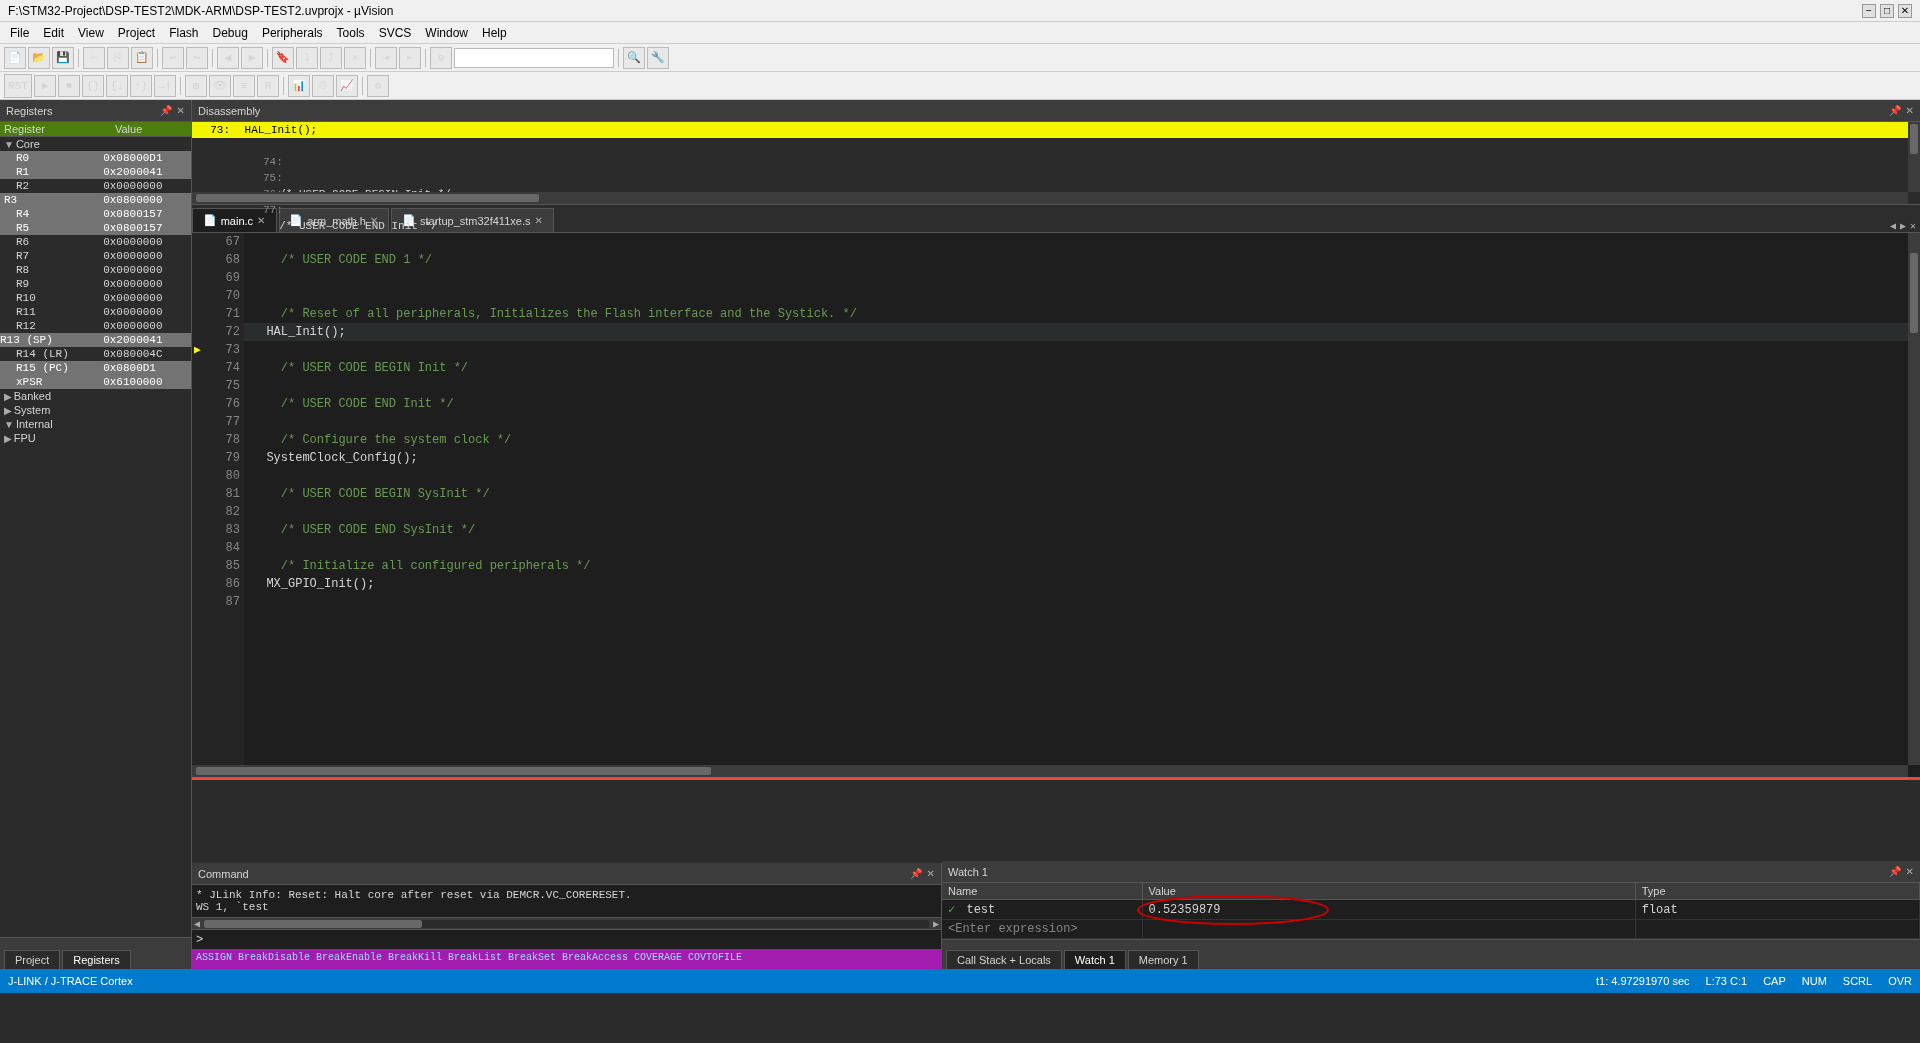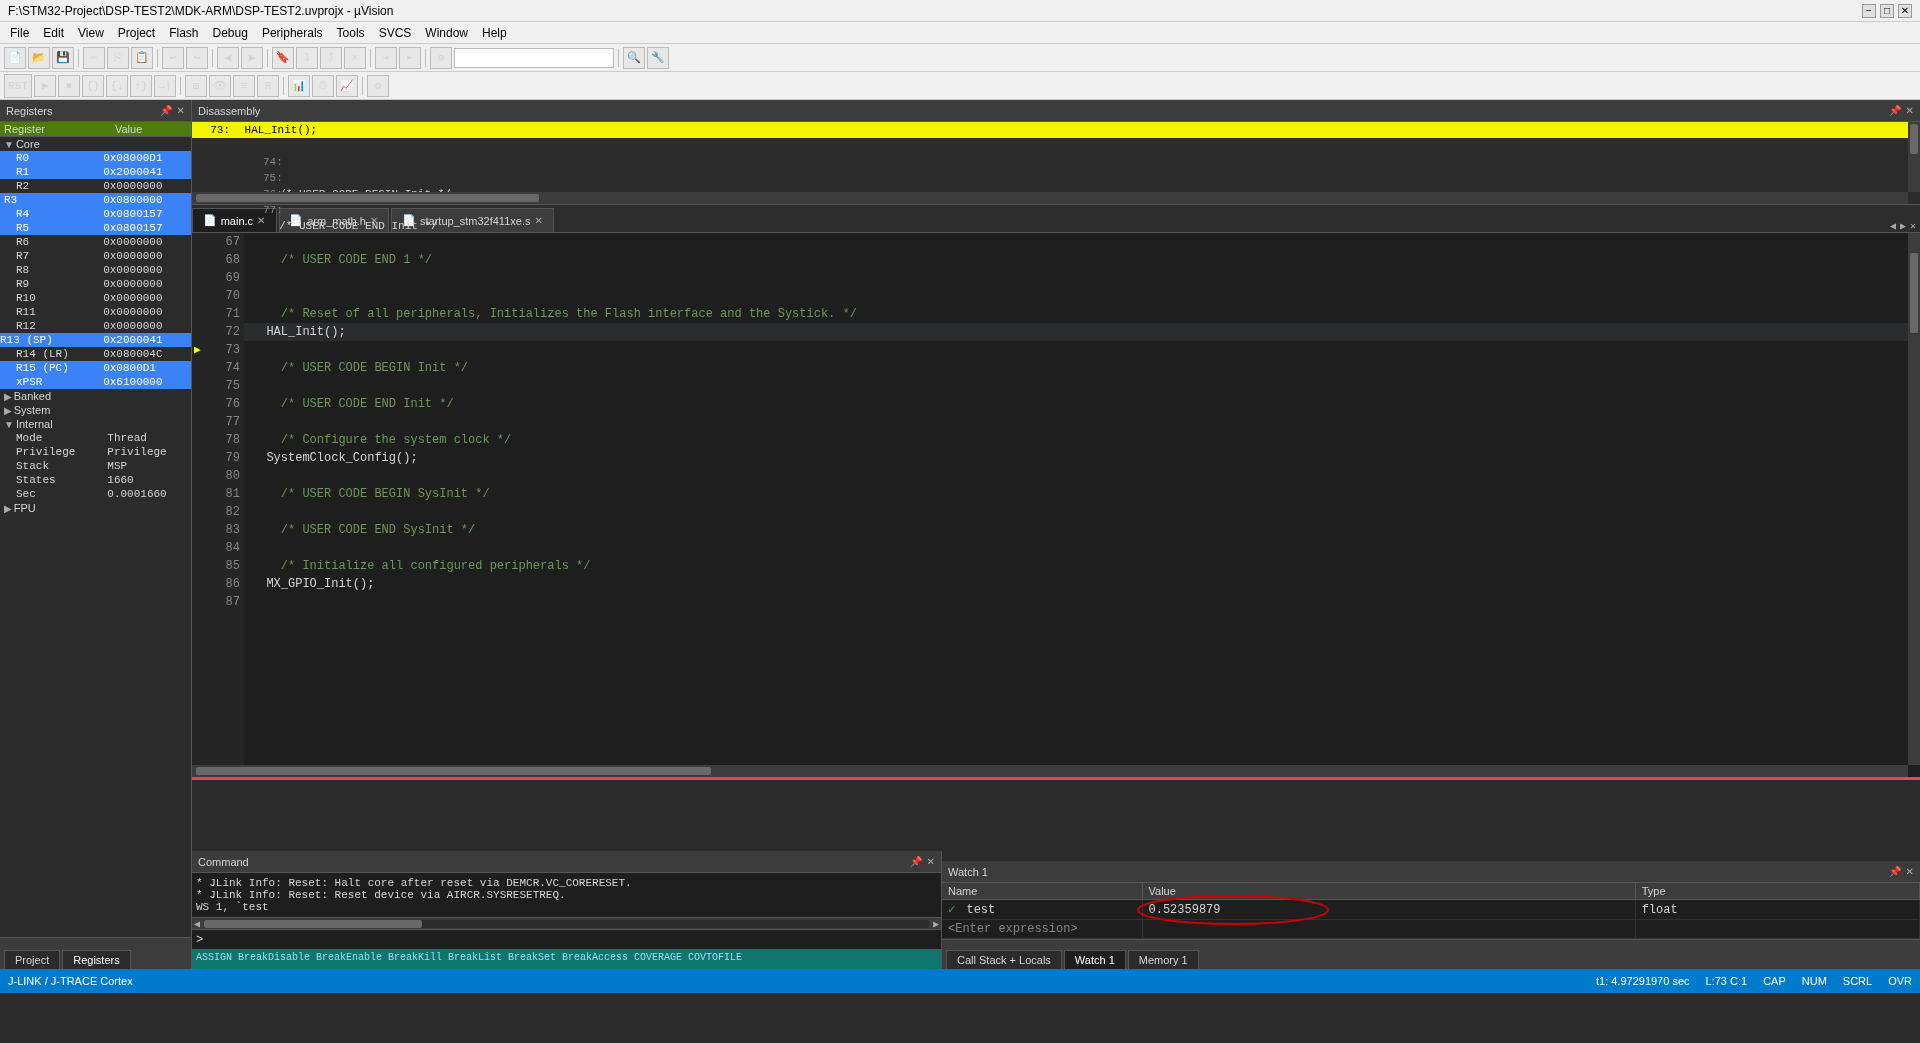--- a/index.html
+++ b/index.html
@@ -145,21 +145,21 @@
       padding: 1px 4px;
       text-align: left;
       border-bottom: 1px solid #555;
       font-family: Arial, sans-serif;
       font-weight: normal;
     }
     .reg-table td {
       padding: 1px 4px;
       color: #d4d4d4;
     }
-    .reg-row-highlight { background: #3b82f6; }
+    .reg-row-highlight { background: #737373; }
     .reg-row-highlight td { color: #fff; }
     .reg-section {
       display: flex;
       align-items: center;
       gap: 2px;
       padding: 1px 4px;
       color: #d4d4d4;
       font-family: Arial, sans-serif;
       font-size: 11px;
     }
@@ -294,21 +294,21 @@
       border-radius: 2px;
     }
     .scrollbar-thumb {
       width: 30%;
       height: 100%;
       background: #686868;
       border-radius: 2px;
     }
     .autocomplete-bar {
       height: 20px;
-      background: #0f766e;
+      background: #a21caf;
       border-top: 1px solid #555;
       overflow: hidden;
       white-space: nowrap;
       padding: 2px 4px;
       font-family: 'Courier New', monospace;
       font-size: 10px;
       color: #9cdcfe;
     }
 
     
@@ -632,44 +632,20 @@
 
       <div class="reg-section">
         <span class="expand-icon">▶</span>
         <span>System</span>
       </div>
 
       <div class="reg-section">
         <span class="expand-icon">▼</span>
         <span>Internal</span>
       </div>
-      <table class="reg-table">
-        <tbody>
-            <tr>
-          <td style="padding-left:16px;">Mode</td>
-          <td>Thread</td>
-        </tr>
-        <tr>
-          <td style="padding-left:16px;">Privilege</td>
-          <td>Privilege</td>
-        </tr>
-        <tr>
-          <td style="padding-left:16px;">Stack</td>
-          <td>MSP</td>
-        </tr>
-        <tr>
-          <td style="padding-left:16px;">States</td>
-          <td>1660</td>
-        </tr>
-        <tr>
-          <td style="padding-left:16px;">Sec</td>
-          <td>0.0001660</td>
-        </tr>
-      </tbody>
-        </table>
 
       <div class="reg-section">
         <span class="expand-icon">▶</span>
         <span>FPU</span>
       </div>
     </div>
 
     <div id="bottom-left">
       <div class="tab-item">Project</div>
       <div class="tab-item active">Registers</div>
@@ -848,21 +824,20 @@
       <div id="command-panel" style="width:750px;display:flex;flex-direction:column;border-right:1px solid #555;">
         <div class="panel-header">
           <span>Command</span>
           <div class="panel-header-controls">
             <span class="ph-icon">📌</span>
             <span class="ph-icon">✕</span>
           </div>
         </div>
         <div class="command-output">
           <div>* JLink Info: Reset: Halt core after reset via DEMCR.VC_CORERESET.</div>
-          <div>* JLink Info: Reset: Reset device via AIRCR.SYSRESETREQ.</div>
           <div>WS 1, `test</div>
         </div>
         <div class="bottom-scrollbar">
           <span style="color:#aaa;font-size:10px;padding:0 2px;">◀</span>
           <div class="scrollbar-track">
             <div class="scrollbar-thumb"></div>
           </div>
           <span style="color:#aaa;font-size:10px;padding:0 2px;">▶</span>
         </div>
         <div class="command-input-area">

